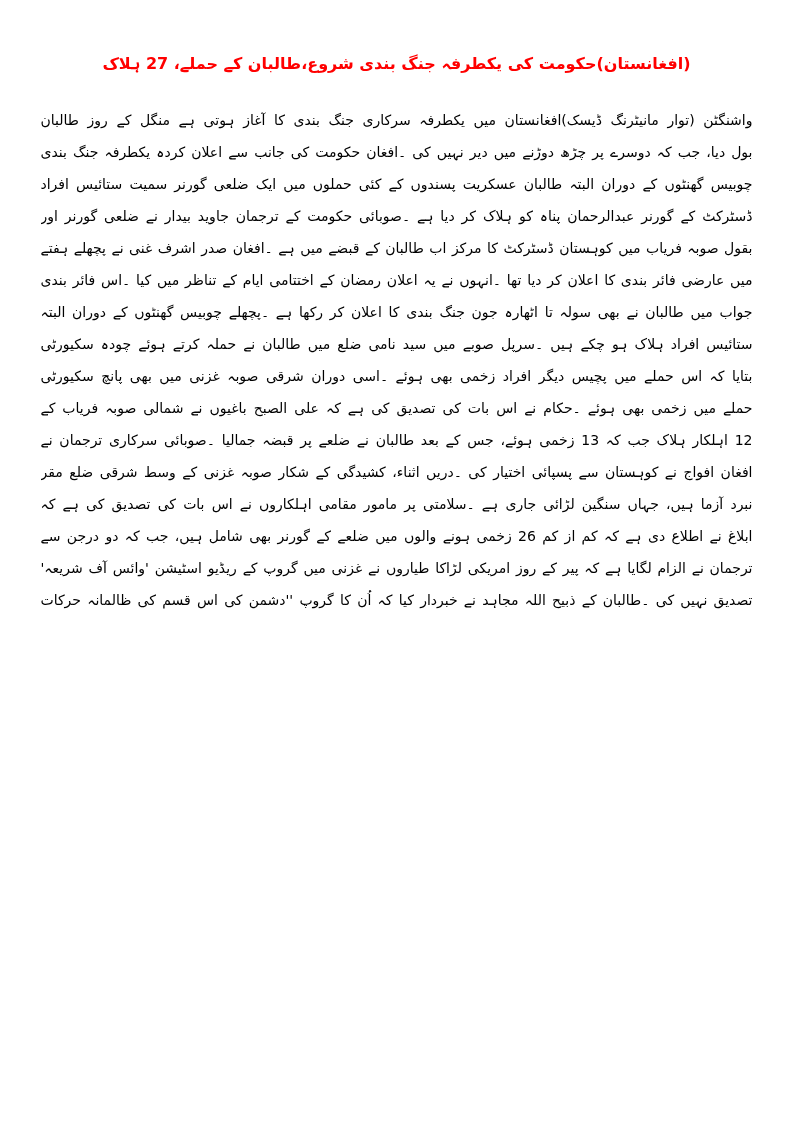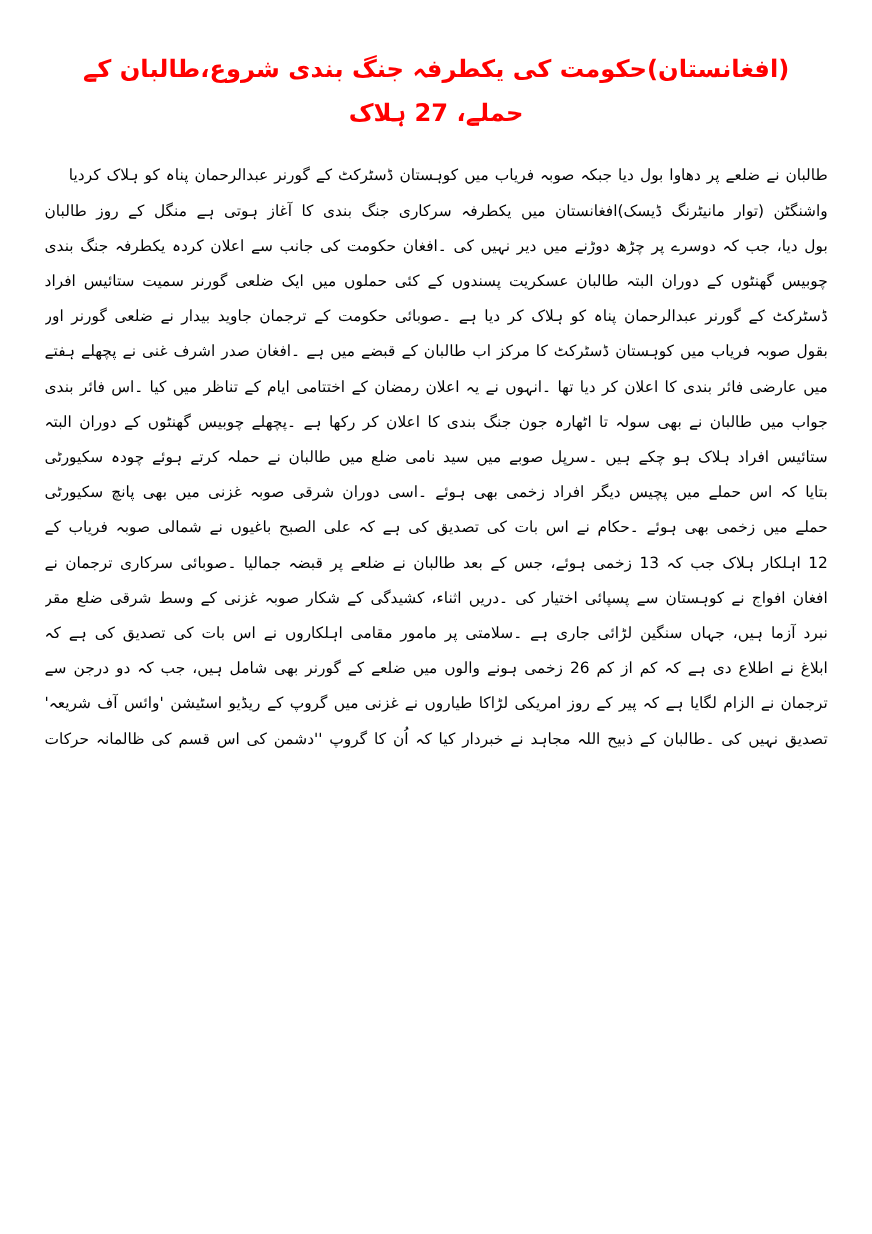--- a/index.html
+++ b/index.html
@@ -19,21 +19,21 @@
     height: 1122px;
     background: #ffffff;
     direction: rtl;
   }
   .article-title {
     margin: 0 auto;
     padding-top: 44px;
     width: 700px;
     text-align: center;
     color: #ff0000;
-    font-size: 22px;
+    font-size: 16px;
     font-weight: bold;
     line-height: 40px;
     direction: rtl;
   }
   .article-body {
     width: 712px;
     margin: 20px auto 0 auto;
     direction: rtl;
     color: #000000;
     font-size: 14px;
@@ -53,21 +53,20 @@
 </style>
 </head>
 <body>
 
 <div class="page">
 
   <div class="article-title">(افغانستان)حکومت کی یکطرفہ جنگ بندی شروع،طالبان کے حملے، 27 ہلاک</div>
 
   <div class="article-body">
 
-    <div class="article-line align-right">طالبان نے ضلعے پر دھاوا بول دیا جبکہ صوبہ فریاب میں کوہستان ڈسٹرکٹ کے گورنر عبدالرحمان پناہ کو ہلاک کردیا</div>
 
     <div class="article-line">واشنگٹن (توار مانیٹرنگ ڈیسک)افغانستان میں یکطرفہ سرکاری جنگ بندی کا آغاز ہوتی ہے منگل کے روز طالبان سرکشی زوروں پر رہی جس دوران باغیوں نے ایک ضلعے پر دھاوا</div>
     <div class="article-line">بول دیا، جب کہ دوسرے پر چڑھ دوڑنے میں دیر نہیں کی ۔افغان حکومت کی جانب سے اعلان کردہ یکطرفہ جنگ بندی پر عملدرآمد منگل بارہ جون سے شروع ہوگیا ہے ۔گزشتہ</div>
     <div class="article-line">چوبیس گھنٹوں کے دوران البتہ طالبان عسکریت پسندوں کے کئی حملوں میں ایک ضلعی گورنر سمیت ستائیس افراد ہلاک ہو چکے ہیں ۔افغان طالبان نے صوبہ فریاب میں کوہستان</div>
     <div class="article-line">ڈسٹرکٹ کے گورنر عبدالرحمان پناہ کو ہلاک کر دیا ہے ۔صوبائی حکومت کے ترجمان جاوید بیدار نے ضلعی گورنر اور بارہ سکیورٹی اہلکاروں کی ہلاکت کی تصدیق کر دی ہے ۔ان کے</div>
     <div class="article-line">بقول صوبہ فریاب میں کوہستان ڈسٹرکٹ کا مرکز اب طالبان کے قبضے میں ہے ۔افغان صدر اشرف غنی نے پچھلے ہفتے غیر متوقع طور پر طالبان کے خلاف جاری جنگی کارروائیوں</div>
     <div class="article-line">میں عارضی فائر بندی کا اعلان کر دیا تھا ۔انہوں نے یہ اعلان رمضان کے اختتامی ایام کے تناظر میں کیا ۔اس فائر بندی کا اطلاق آج منگل سے ہو چکا ہے ۔دریں اثنا ءاس کے</div>
     <div class="article-line">جواب میں طالبان نے بھی سولہ تا اٹھارہ جون جنگ بندی کا اعلان کر رکھا ہے ۔پچھلے چوبیس گھنٹوں کے دوران البتہ افغانستان کے مختلف حصوں میں طالبان باغیوں کے حملوں میں</div>
     <div class="article-line">ستائیس افراد ہلاک ہو چکے ہیں ۔سرپل صوبے میں سید نامی ضلع میں طالبان نے حملہ کرتے ہوئے چودہ سکیورٹی اہلکاروں کو ہلاک کر دیا ہے ۔صوبائی کونسل کے رکن نور آغا نوری نے</div>
     <div class="article-line">بتایا کہ اس حملے میں پچیس دیگر افراد زخمی بھی ہوئے ۔اسی دوران شرقی صوبہ غزنی میں بھی پانچ سکیورٹی اہلکار ایسے ہی طالبان باغیوں کے حملے میں مارے گئے جبکہ چھبیس افراد اس</div>

